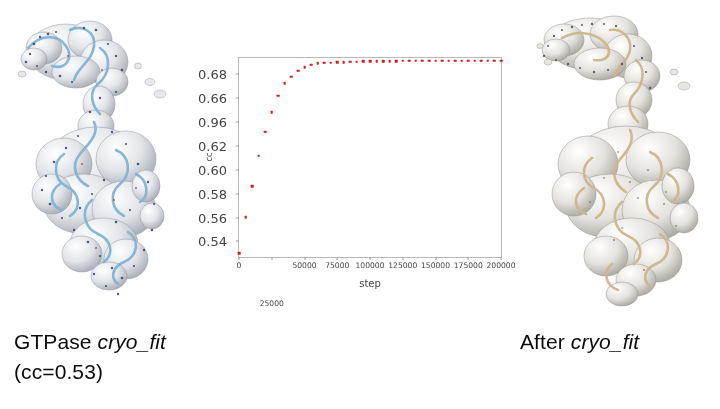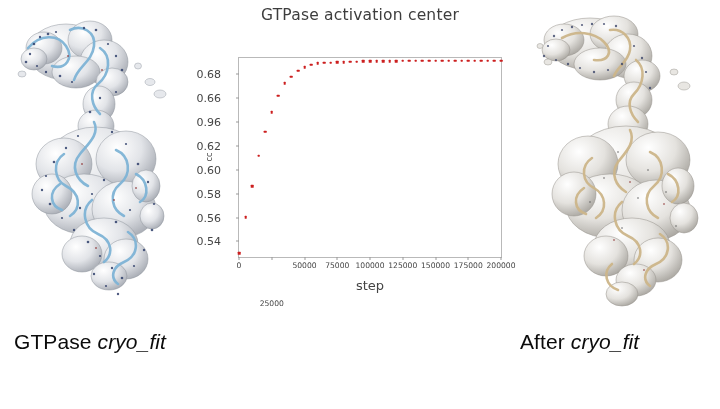--- a/index.html
+++ b/index.html
@@ -74,23 +74,23 @@
     height: 2.6px;
     background: #cc1f1f;
     border-radius: 0.5px;
     transform: translate(-50%, -50%);
   }
 
   
   .ytick-label {
     position: absolute;
     right: 100%;
-    margin-right: 18px;
+    margin-right: 12px;
     transform: translateY(-50%);
-    font-size: 11px;
+    font-size: 13px;
     color: #444;
     font-family: "DejaVu Sans", sans-serif;
     white-space: nowrap;
   }
   .ytick-mark {
     position: absolute;
     right: 100%;
     width: 3px;
     height: 1px;
     background: #9a9a9a;
@@ -114,21 +114,21 @@
     height: 3px;
     background: #9a9a9a;
     transform: translateX(-50%);
   }
   #xaxis-label {
     position: absolute;
     left: 33px;
     top: 272px;
     width: 264px;
     text-align: center;
-    font-size: 13px;
+    font-size: 10px;
     color: #444;
     font-family: "DejaVu Sans", sans-serif;
   }
   #yaxis-label {
     position: absolute;
     left: 4px;
     top: 151px;
     font-size: 8.2px;
     color: #444;
     font-family: "DejaVu Sans", sans-serif;
@@ -258,21 +258,20 @@
           <circle cx="110" cy="196" r="1"></circle>
         <circle cx="92" cy="244" r="1"></circle>
           <circle cx="132" cy="184" r="1"></circle>
       </g>
     </g>
   </svg>
 </div>
 
 <div class="panel" id="chart-panel">
 
-  <div id="chart-title">GTPase activation center</div>
 
   <div id="plot-frame">
     <div id="plot-area">
         <div class="ytick-mark" style="top: 183.462px;"></div>
         <div class="ytick-label" style="top: 183.462px;">0.54</div>
         <div class="ytick-mark" style="top: 159.559px;"></div>
         <div class="ytick-label" style="top: 159.559px;">0.56</div>
         <div class="ytick-mark" style="top: 135.655px;"></div>
         <div class="ytick-label" style="top: 135.655px;">0.58</div>
         <div class="ytick-mark" style="top: 111.751px;"></div>
@@ -449,17 +448,18 @@
           <circle cx="96" cy="238" r="1"></circle>
         <circle cx="146" cy="202" r="1"></circle>
           <circle cx="126" cy="268" r="1"></circle>
       </g>
     </g>
   </svg>
 </div>
 
 <div class="panel caption" id="left-caption">
   <span>GTPase </span><span class="ital">cryo_fit</span>
+  <span class="caption-line2">(cc=0.53)</span>
 </div>
 
 <div class="panel caption" id="right-caption">
   <span>After </span><span class="ital">cryo_fit</span>
 </div>
 
 </body></html>

